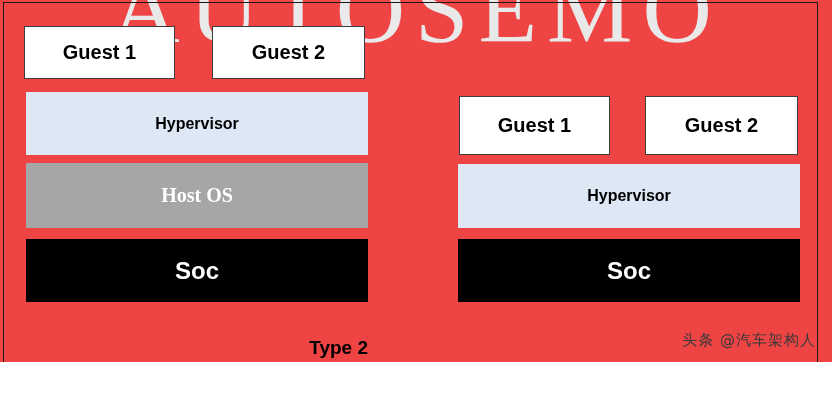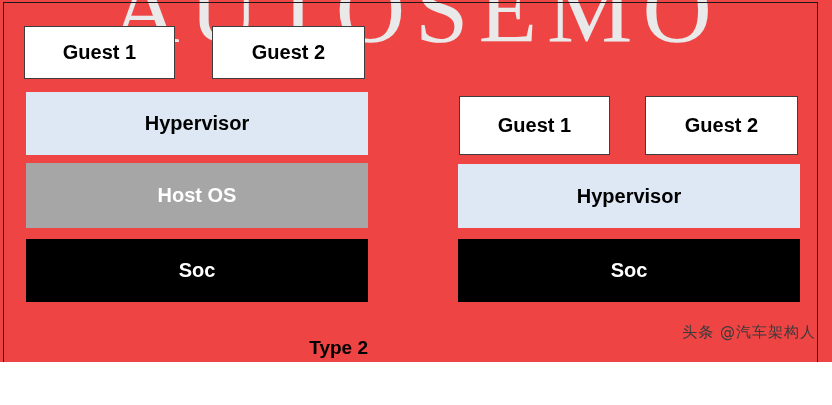--- a/index.html
+++ b/index.html
@@ -28,21 +28,21 @@
     font-size: 96px;
     letter-spacing: 10px;
     color: #e9e9e9;
     white-space: nowrap;
     user-select: none;
     z-index: 0;
   }
   .watermark-bottom {
     position: absolute;
     right: 16px;
-    bottom: 20px;
+    bottom: 12px;
     font-family: "DejaVu Sans", sans-serif;
     font-size: 15px;
     color: #3a3a3a;
     letter-spacing: 1px;
     white-space: nowrap;
     z-index: 3;
     text-align: right;
   }
   
   .frame {
@@ -68,31 +68,32 @@
   }
   .guest-box {
     background: #ffffff;
     border: 1.6px solid #3d3d3d;
     color: #000000;
     font-size: 20px;
   }
   .hypervisor-band {
     background: #dde8f4;
     color: #000000;
-    font-size: 20px;
+    font-size: 16px;
   }
   .hostos-band {
     background: #a6a6a6;
     color: #ffffff;
     font-size: 20px;
+    font-family: Liberation Serif, serif;
   }
   .soc-band {
     background: #000000;
     color: #ffffff;
-    font-size: 20px;
+    font-size: 24px;
   }
   .type-label {
     position: absolute;
     color: #000000;
     font-weight: bold;
     font-size: 19px;
     text-align: right;
     z-index: 2;
     white-space: nowrap;
   }

